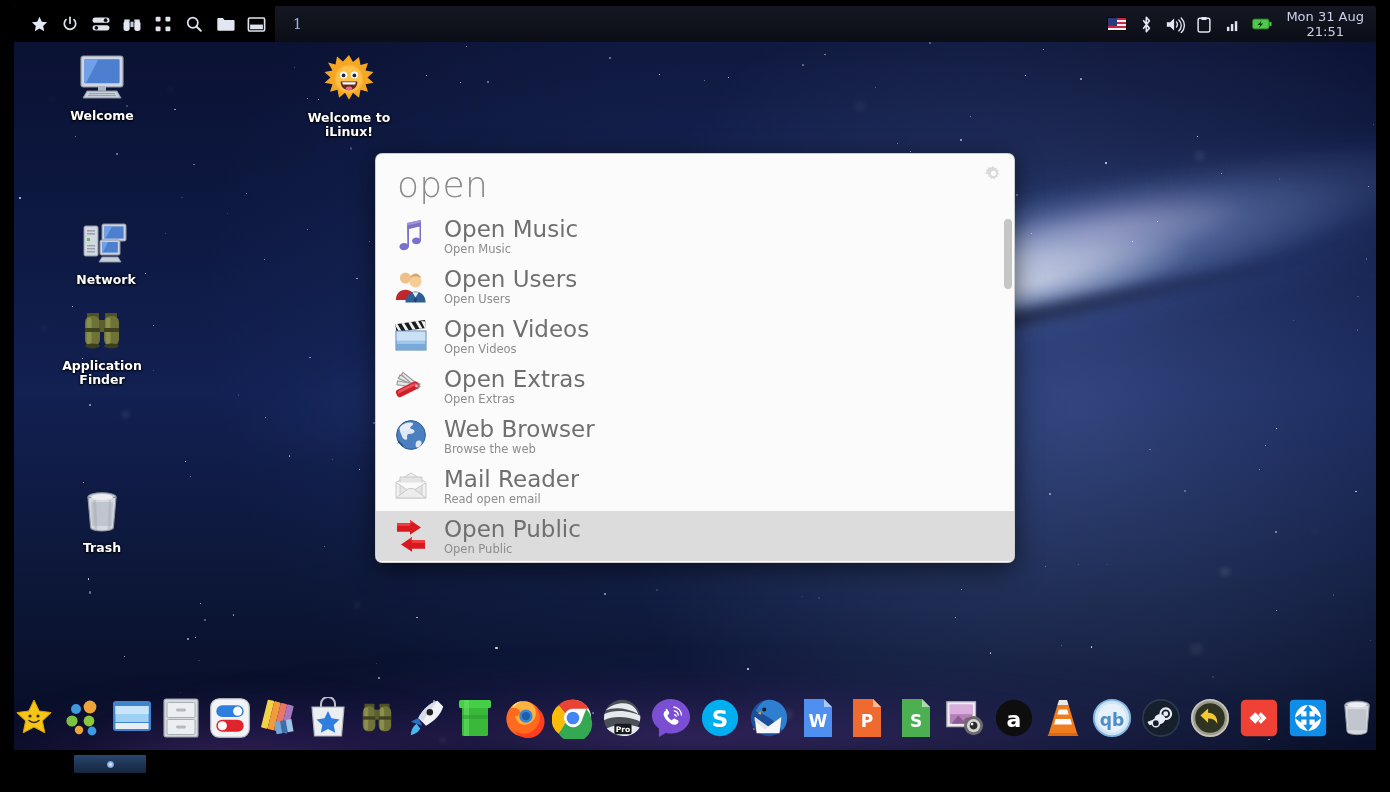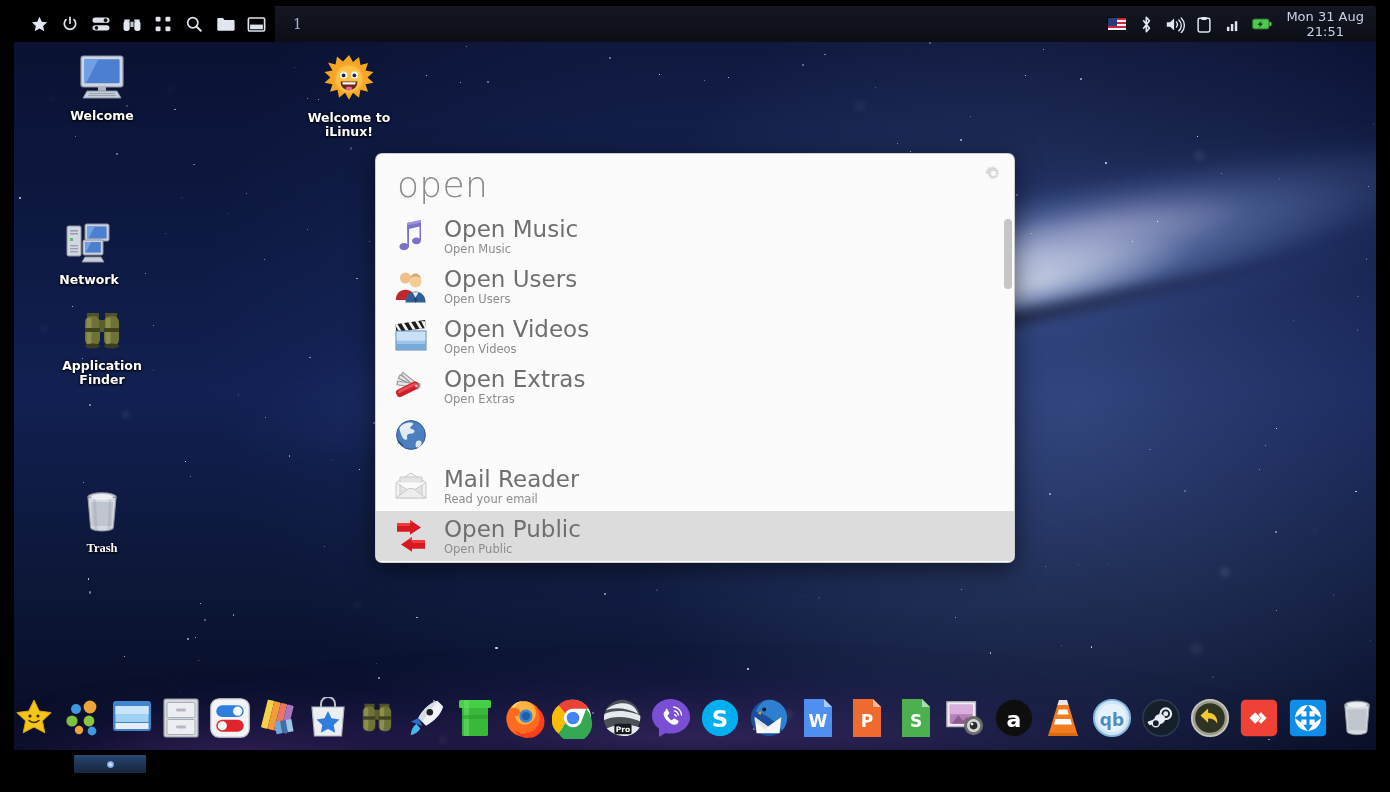--- a/index.html
+++ b/index.html
@@ -581,21 +581,21 @@
             <circle cx="32.4" cy="21.4" r="1.9" fill="#1b2a44"></circle>
         <path fill="#6b2a16" d="M18.6 27.6h16.8c0 5.6-3.8 8.6-8.4 8.6s-8.4-3-8.4-8.6z"></path>
         <path fill="#fff" d="M20.4 28.2h13.2c0 .9-.2 1.7-.5 2.4H20.9a7 7 0 0 1-.5-2.4z"></path>
         <ellipse cx="27" cy="34.4" rx="3.1" ry="1.9" fill="#e8639a"></ellipse>
       </svg>
     </div>
     <div class="lbl">Welcome to iLinux!</div>
   </div>
 
 
-  <div class="dicon" style="left:17px; top:210px;">
+  <div class="dicon" style="left:34px; top:210px;">
     <div class="glyph">
       <svg width="52" height="48" viewBox="0 0 52 48">
         <rect x="4" y="6" width="14" height="30" rx="1.6" fill="#d2d7e0" stroke="#8b929f" stroke-width="1"></rect>
         <g fill="#9aa1ae">
               <rect x="7" y="10" width="8" height="1.6"></rect>
               <rect x="7" y="13" width="8" height="1.6"></rect>
             </g>
         <rect x="7" y="18" width="3" height="3" fill="#5fc25f"></rect>
         <g fill="#9aa1ae">
               <rect x="7" y="25" width="8" height="1.4"></rect>
@@ -626,21 +626,21 @@
         <rect x="8" y="22" width="15" height="4" fill="#3f4220"></rect>
         <rect x="27" y="22" width="15" height="4" fill="#3f4220"></rect>
         <ellipse cx="15.5" cy="40" rx="7.4" ry="2.6" fill="#3a3d1e"></ellipse>
         <ellipse cx="34.5" cy="40" rx="7.4" ry="2.6" fill="#3a3d1e"></ellipse>
       </svg>
     </div>
     <div class="lbl">Application Finder</div>
   </div>
 
 
-  <div class="dicon" style="left:30px; top:478px;font-family:Liberation Serif, serif;">
+  <div class="dicon" style="left:30px; top:478px;">
     <div class="glyph">
       <svg width="44" height="48" viewBox="0 0 44 48">
         <ellipse cx="22" cy="9" rx="14" ry="4.2" fill="#c8ccd4" stroke="#8e949f" stroke-width="1.1"></ellipse>
         <path fill="#d5d9e0" stroke="#8e949f" stroke-width="1.1" d="M8 9.4l2.6 30c.1 2 5.2 3.6 11.4 3.6s11.3-1.6 11.4-3.6l2.6-30z"></path>
         <path fill="#aeb4c0" opacity=".55" d="M16 12l1.5 30h-3L13 12zM29 12l-1.5 30h3L31 12z"></path>
         <path fill="#9aa0ac" opacity=".35" d="M11 14h22l-1 24H12z"></path>
         <ellipse cx="22" cy="9" rx="11" ry="3" fill="#eceef2"></ellipse>
       </svg>
     </div>
     <div class="lbl">Trash</div>
@@ -733,34 +733,38 @@
         <div class="xf-ico">
           <svg width="34" height="34" viewBox="0 0 34 34">
             <circle cx="17" cy="16" r="14.4" fill="#4b7fc0"></circle>
             <circle cx="17" cy="16" r="14.4" fill="none" stroke="#2f5d96" stroke-width="1"></circle>
             <path fill="#dfe9f5" d="M6 8c3-3.4 8-5 12-4.2 2 .4 1 2.4-.6 3.2-2 1-1.4 2.6.4 3 2 .4 3.6 2 2.2 3.6-1.6 1.8-5 .6-6.6 2.4-1.2 1.4.6 3.2-.6 4.4-1.4 1.4-4-.6-4.6-2.6C7.2 15 4.4 10 6 8zM22.4 22.6c1.6-1.6 4-1.4 5 .2 1 1.8-.6 4-2.6 5.4-1.8 1.2-3.6-.4-3.2-2.4.2-1.2.2-2.2.8-3.2z"></path>
             <ellipse cx="12" cy="7.6" rx="6.6" ry="3.4" fill="#ffffff" opacity=".25" transform="rotate(-25 12 7.6)"></ellipse>
             <path fill="#1f4b7f" d="M4.6 21.6l5.2 5.2-3 2.2-3.6-4.4z"></path>
             <path fill="#fff" d="M3 22.5l6.6 6.6-4.6 1.6z"></path>
           </svg>
         </div>
+        <div class="xf-txt">
+          <div class="xf-name">Web Browser</div>
+          <div class="xf-desc">Browse the web</div>
+        </div>
       </div>
 
       <div class="xf-row">
         <div class="xf-ico">
           <svg width="34" height="30" viewBox="0 0 34 30">
             <path fill="#f2f2f2" stroke="#c9c9c9" stroke-width="1" d="M2 11.5L17 2l15 9.5v15.5H2z"></path>
             <path fill="#e4e4e4" stroke="#c9c9c9" stroke-width="1" d="M6 6h22v18H6z"></path>
             <path fill="#fafafa" stroke="#c9c9c9" stroke-width="1" d="M2 11.5l15 9.6 15-9.6"></path>
             <path fill="#ededed" stroke="#c9c9c9" stroke-width="1" d="M2 27l12.6-9.4h4.8L32 27z"></path>
           </svg>
         </div>
         <div class="xf-txt">
           <div class="xf-name">Mail Reader</div>
-          <div class="xf-desc">Read your email</div>
+          <div class="xf-desc">Read open email</div>
         </div>
       </div>
 
       <div class="xf-row sel">
         <div class="xf-ico">
           <svg width="34" height="34" viewBox="0 0 34 34">
             <path fill="#d71920" d="M3 4h13V1l11 7.4-11 7.4v-3H3z"></path>
             <path fill="#ee3b3b" d="M3 4h13V1l3 2-3 2v2H3z"></path>
             <path fill="#d71920" d="M31 21H18v-3L7 25.4l11 7.4v-3h13z"></path>
             <path fill="#ee3b3b" d="M31 21H18v-3l-3 2 3 2v2h13z"></path>

